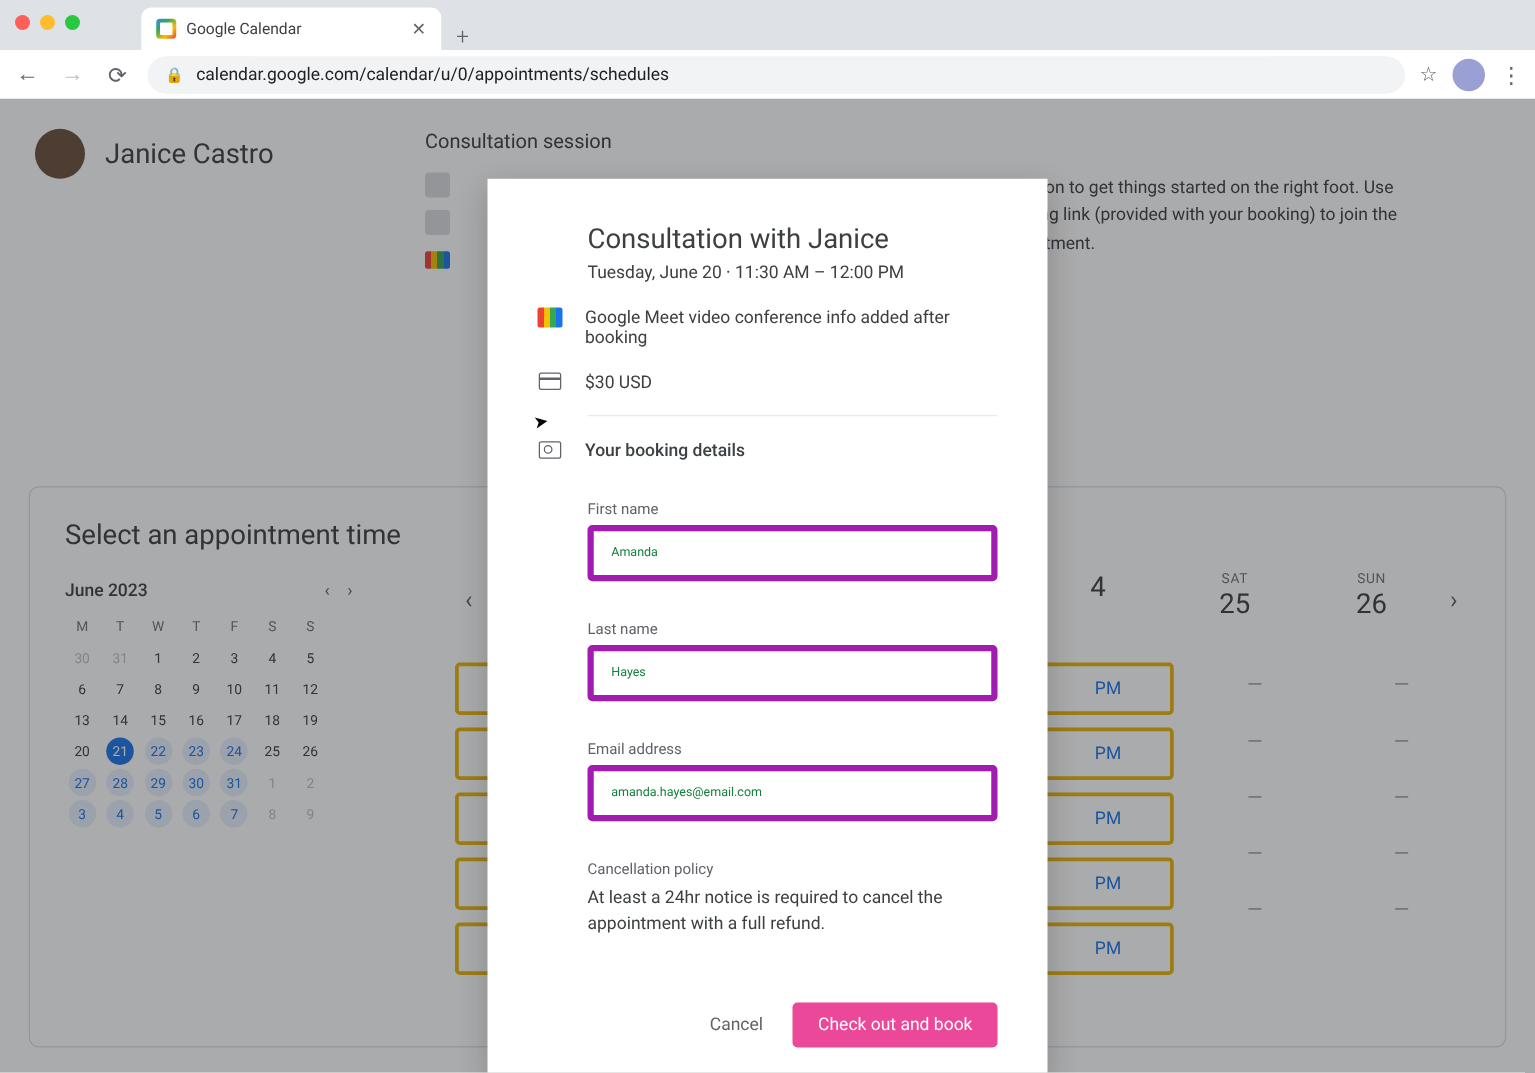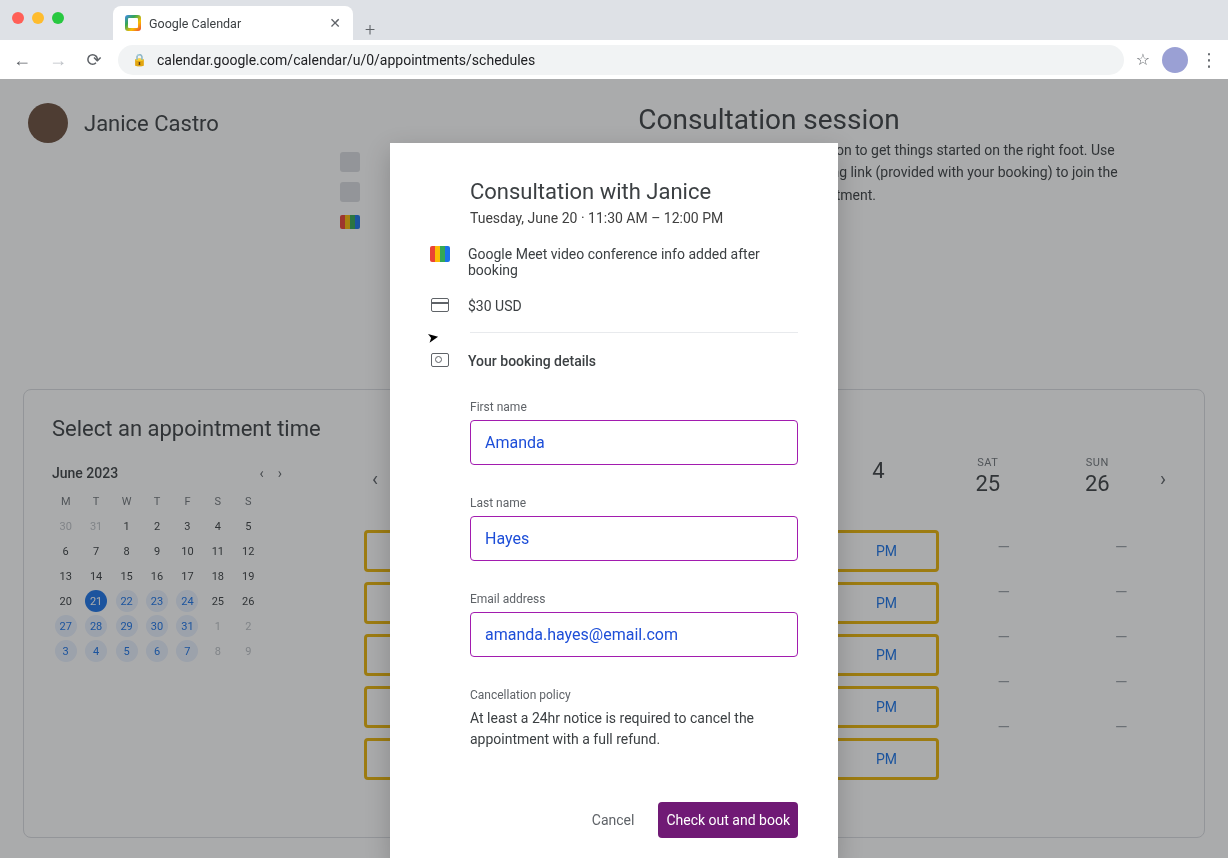--- a/index.html
+++ b/index.html
@@ -88,21 +88,21 @@
   }
   .avatar {
     width:40px; height:40px; border-radius:50%;
     background:#6b4e3d;
   }
   .host-name { font-size:22px; color:#3c4043; font-weight:400; }
   .session-area {
     position:absolute; top:24px; left:340px; right:30px;
     color:#3c4043;
   }
-  .session-title { font-size:28px; font-weight:400; margin-bottom:16px;text-align:center; }
+  .session-title { font-size:16px; font-weight:400; margin-bottom:16px; }
   .session-detail-text { font-size:14px; color:#3c4043; line-height:1.6; margin-left:40px; }
   .session-icon-row { display:flex; gap:16px; align-items:flex-start; margin-bottom:10px; }
   .row-icon { width:20px; height:20px; border-radius:3px; background:#dadce0; flex-shrink:0; }
   .meet-icon-sm {
     width:20px; height:14px;
     background:linear-gradient(90deg,#ea4335 0 25%,#fbbc04 25% 50%,#34a853 50% 75%,#1a73e8 75%);
     border-radius:2px;
     margin-top:3px;
   }
 
@@ -156,28 +156,28 @@
   .dlg-title { font-size:22px; color:#3c4043; font-weight:400; margin-bottom:6px; margin-left:40px; }
   .dlg-subtitle { font-size:14px; color:#404040; margin-left:40px; }
   .dlg-row { display:flex; gap:18px; margin-top:20px; align-items:flex-start; }
   .dlg-icon { width:20px; flex-shrink:0; display:flex; justify-content:center; }
   .dlg-text { font-size:14px; color:#3c4043; flex:1; }
   .dlg-divider { height:1px; background:#e8eaed; margin:18px 0 0 40px; }
   .dlg-section-title { font-size:14px; color:#3c4043; font-weight:500; }
   .form-group { margin-top:31px; margin-left:40px; }
   .form-label { font-size:12px; color:#5f6368; display:block; margin-bottom:6px; }
   .form-input {
-    width:100%; border:1px solid #a21caf; border-radius:4px;
-    padding:12px 14px; font-size:16px; color:#1d4ed8;
+    width:100%; border:5px solid #a21caf; border-radius:4px;
+    padding:12px 14px; font-size:10px; color:#15803d;
     font-family:inherit;
   }
   .policy-text { font-size:14px; color:#3c4043; margin-top:6px; line-height:1.5; }
   .dlg-actions { display:flex; justify-content:flex-end; gap:10px; margin-top:52px; }
   .btn-text { color:#5f6368; font-size:14px; padding:10px 14px; border-radius:4px; cursor:pointer; }
-  .btn-primary { background:#701a75; color:#fff; font-size:14px; padding:10px 8px; border-radius:4px; cursor:pointer; }
+  .btn-primary { background:#ec4899; color:#fff; font-size:14px; padding:10px 20px; border-radius:4px; cursor:pointer; }
 
   .meet-icon {
     width:20px; height:16px;
     background:linear-gradient(90deg,#ea4335 0 25%,#fbbc04 25% 50%,#34a853 50% 75%,#1a73e8 75%);
     border-radius:2px;
   }
   .card-icon {
     width:18px; height:14px; border:1.5px solid #5f6368; border-radius:2px; position:relative;
   }
   .card-icon::after { content:""; position:absolute; top:3px; left:0; right:0; height:1.5px; background:#5f6368; }

